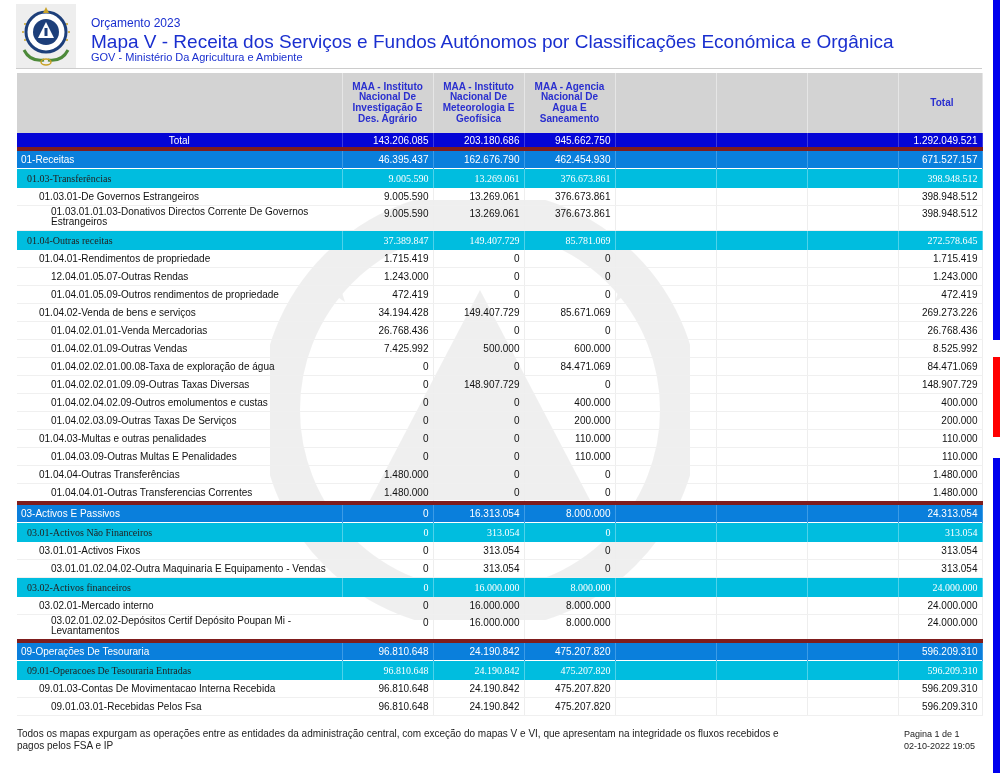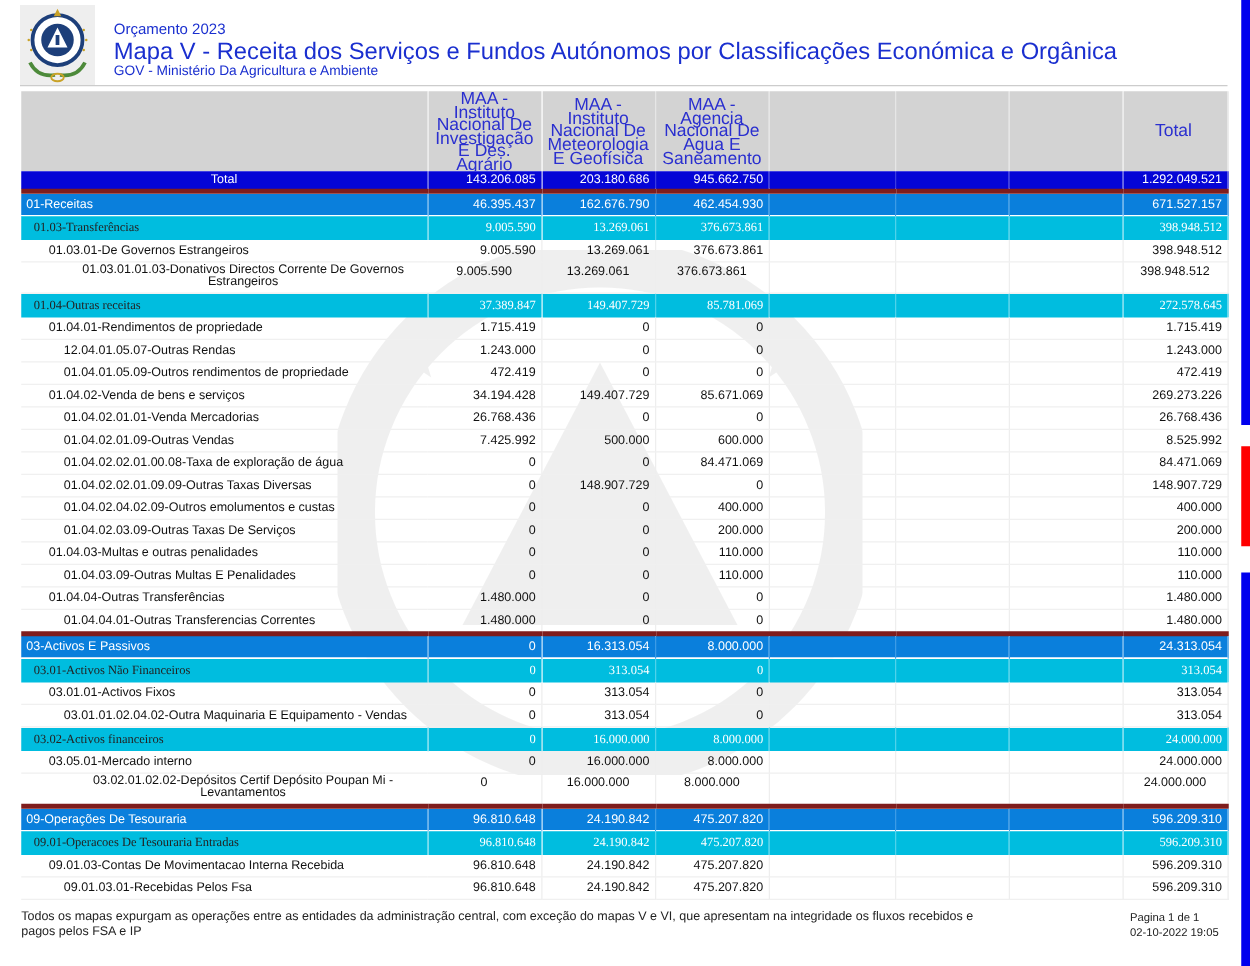--- a/index.html
+++ b/index.html
@@ -13,38 +13,38 @@
   .h-year { font-size:12px; color:#1a2fcf; line-height:14px; }
   .h-title { font-size:19px; color:#1a2fcf; line-height:18px; margin-top:3px; }
   .h-sub { font-size:11px; color:#1a2fcf; line-height:13px; }
   .h-rule { position:absolute; left:16px; top:68px; width:966px; height:1px; background:#cccccc; }
 
   .watermark { position:absolute; left:270px; top:200px; width:420px; height:420px; opacity:0.07; pointer-events:none; }
 
   table.map { position:absolute; left:17px; top:73px; width:965px; border-collapse:collapse; table-layout:fixed; font-size:10px; }
   table.map td, table.map th { padding:0 4px; white-space:nowrap; overflow:hidden; }
   table.map th {
-    background:#d3d3d3; color:#2a2fcf; font-weight:normal; font-size:14px;
+    background:#d3d3d3; color:#2a2fcf; font-weight:bold; font-size:10px;
     line-height:10.6px; text-align:center; vertical-align:middle; height:60px;
     border-right:1px solid #e6e6e6; white-space:normal;
   }
   table.map th.total-h { text-align:right; padding-right:28px; }
   td.num { text-align:right; border-right:1px solid #eeeeee; }
   td.lbl { text-align:left; }
   tr.r-total td { background:#0505d6; color:#ffffff; height:14px; border-right:1px solid #3a3ae0; }
   tr.r-total td.lbl { text-align:center; }
   tr.r-l1 td { background:#0a7fdc; color:#ffffff; height:17px; border-right:1px solid #3c9be6; border-top:4px solid #7f1d1d; }
   tr.r-l2 td { background:#00bddf; color:#222; height:19px; border-right:1px solid #4fd2ea; border-top:1px solid #ffffff;font-family:Liberation Serif, serif; }
   tr.r-l2 td.num { color:#ffffff; }
   tr.r-l3 td, tr.r-l4 td { background:transparent; color:#111; height:17px; border-bottom:1px solid #f0f0f0; }
   tr.r-l2 td.lbl { padding-left:10px; }
   tr.r-l3 td.lbl { padding-left:22px; }
   tr.r-l4 td.lbl { padding-left:34px; }
   tr.r-l4 td.lbl.wrap { white-space:normal; line-height:10px; vertical-align:top; padding-top:1px; }
-  tr.tall td { height:22px; vertical-align:top; padding-top:2px;text-align:center; }
+  tr.tall td { height:22px; vertical-align:top; padding-top:2px; }
 
   .footer-note { position:absolute; left:17px; top:728px; width:780px; font-size:10px; line-height:12px; color:#222; }
   .footer-page { position:absolute; right:25px; top:728px; font-size:9px; line-height:12px; color:#222; text-align:left; }
 
   .side-bar { position:absolute; left:993px; width:7px; }
 </style>
 </head>
 <body>
 
 <div class="header">
@@ -354,21 +354,21 @@
         <td class="lbl">03.02-Activos financeiros</td>
         <td class="num">0</td>
         <td class="num">16.000.000</td>
         <td class="num">8.000.000</td>
         <td class="num"></td>
         <td class="num"></td>
         <td class="num"></td>
         <td class="num">24.000.000</td>
       </tr>
       <tr class="r-l3">
-        <td class="lbl">03.05.01-Mercado interno</td>
+        <td class="lbl">03.02.01-Mercado interno</td>
         <td class="num">0</td>
         <td class="num">16.000.000</td>
         <td class="num">8.000.000</td>
         <td class="num"></td>
         <td class="num"></td>
         <td class="num"></td>
         <td class="num">24.000.000</td>
       </tr>
       <tr class="r-l4 tall">
         <td class="lbl wrap">03.02.01.02.02-Depósitos Certif Depósito Poupan Mi - Levantamentos</td>

